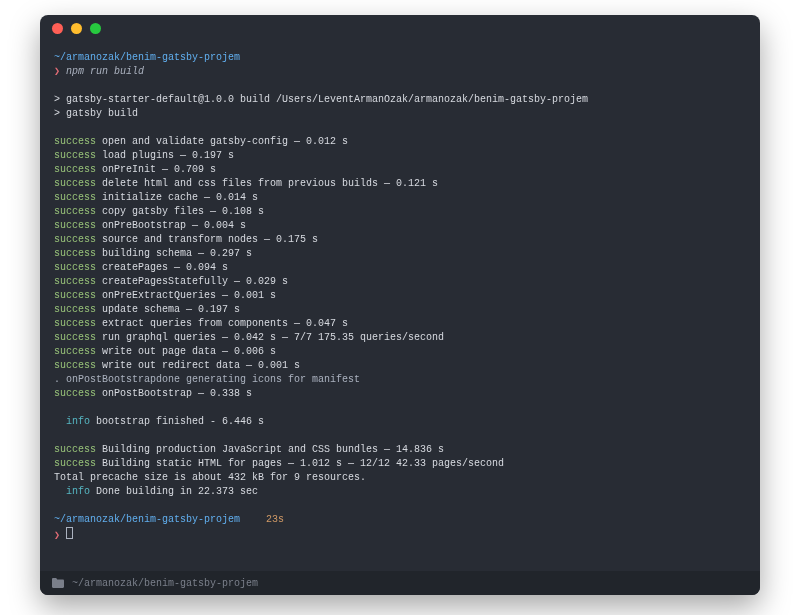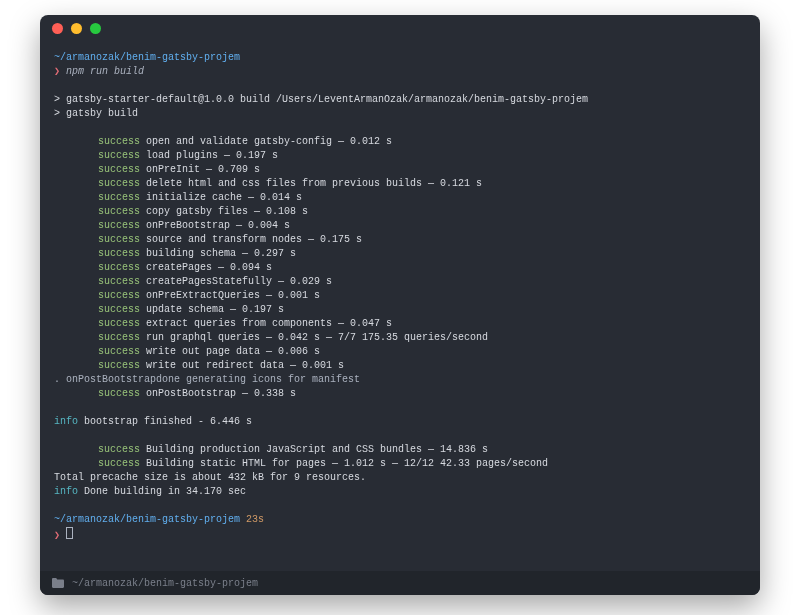--- a/index.html
+++ b/index.html
@@ -54,24 +54,24 @@
     padding-left: 12px;
     font-size: 10px;
     color: #7a7f8a;
     gap: 8px;
   }
   .folder-icon svg { display: block; }
   .cwd { color: #61afef; }
   .prompt { color: #e06c75; }
   .cmd { color: #abb2bf; font-style: italic; }
   .white { color: #d7dae0; }
-  .success { color: #98c379; margin-left: 44px; }
-  .info { color: #56b6c2; }
+  .success { color: #98c379; }
+  .info { color: #56b6c2; margin-left: 12px; }
   .dim { color: #abb2bf; }
-  .yellowt { color: #d19a66; }
+  .yellowt { color: #d19a66; margin-left: 20px; }
   .cursor {
     display: inline-block;
     width: 5px;
     height: 10px;
     border: 1px solid #abb2bf;
     vertical-align: -1px;
   }
 </style>
 </head>
 <body>
@@ -107,21 +107,21 @@
 <span class="success">success</span> <span class="white">write out page data — 0.006 s</span>
 <span class="success">success</span> <span class="white">write out redirect data — 0.001 s</span>
 <span class="dim">. onPostBootstrapdone generating icons for manifest</span>
 <span class="success">success</span> <span class="white">onPostBootstrap — 0.338 s</span>
 
 <span class="info">info</span> <span class="white">bootstrap finished - 6.446 s</span>
 
 <span class="success">success</span> <span class="white">Building production JavaScript and CSS bundles — 14.836 s</span>
 <span class="success">success</span> <span class="white">Building static HTML for pages — 1.012 s — 12/12 42.33 pages/second</span>
 <span class="white">Total precache size is about 432 kB for 9 resources.</span>
-<span class="info">info</span> <span class="white">Done building in 34.170 sec</span>
+<span class="info">info</span> <span class="white">Done building in 22.373 sec</span>
 
 <span class="cwd">~/armanozak/benim-gatsby-projem</span> <span class="yellowt">23s</span>
 <span class="prompt">❯</span> <span class="cursor"></span></div>
 
   <div class="statusbar">
     <span class="folder-icon">
       <svg width="12" height="10" viewBox="0 0 12 10">
           <path fill="#7a7f8a" d="M0 1.2C0 .5.5 0 1.2 0h3l1 1.5h5.6c.7 0 1.2.5 1.2 1.2v6.1c0 .7-.5 1.2-1.2 1.2H1.2C.5 10 0 9.5 0 8.8V1.2z"></path>
         </svg>
     </span>

